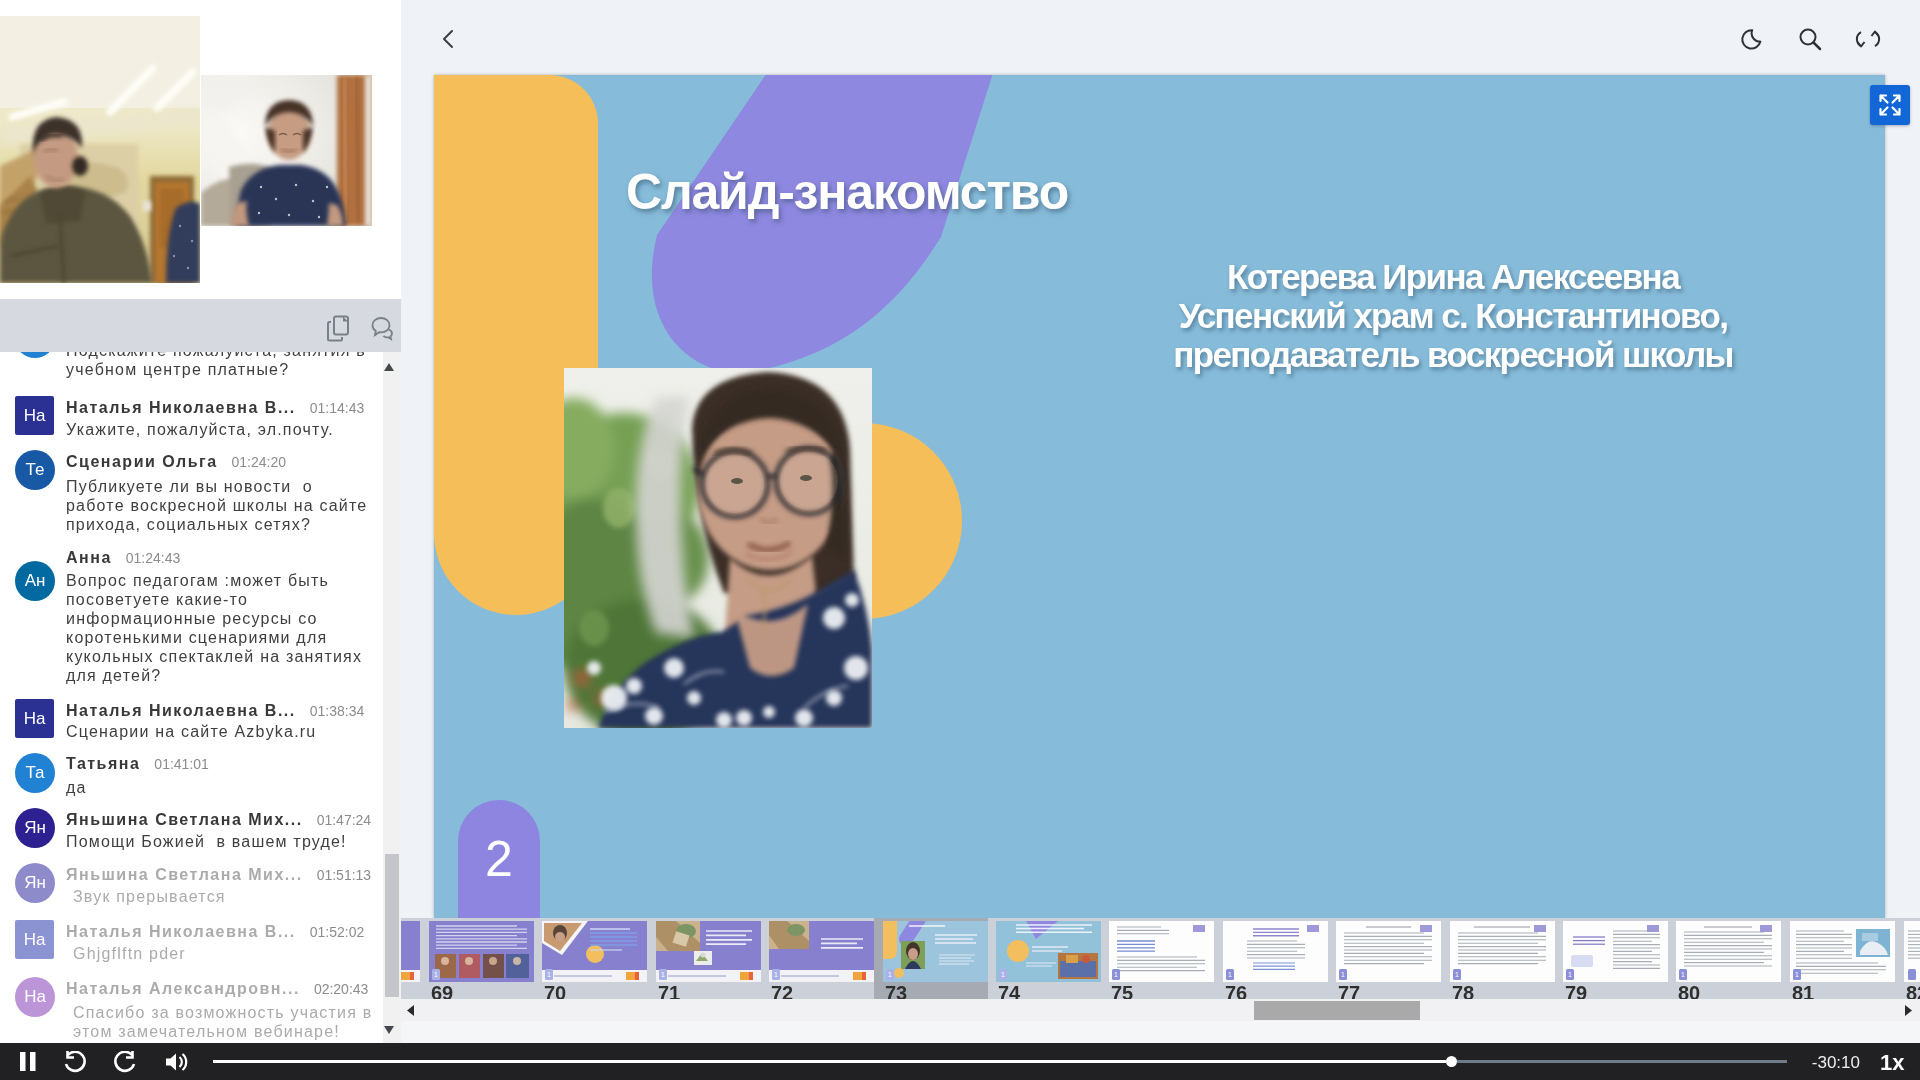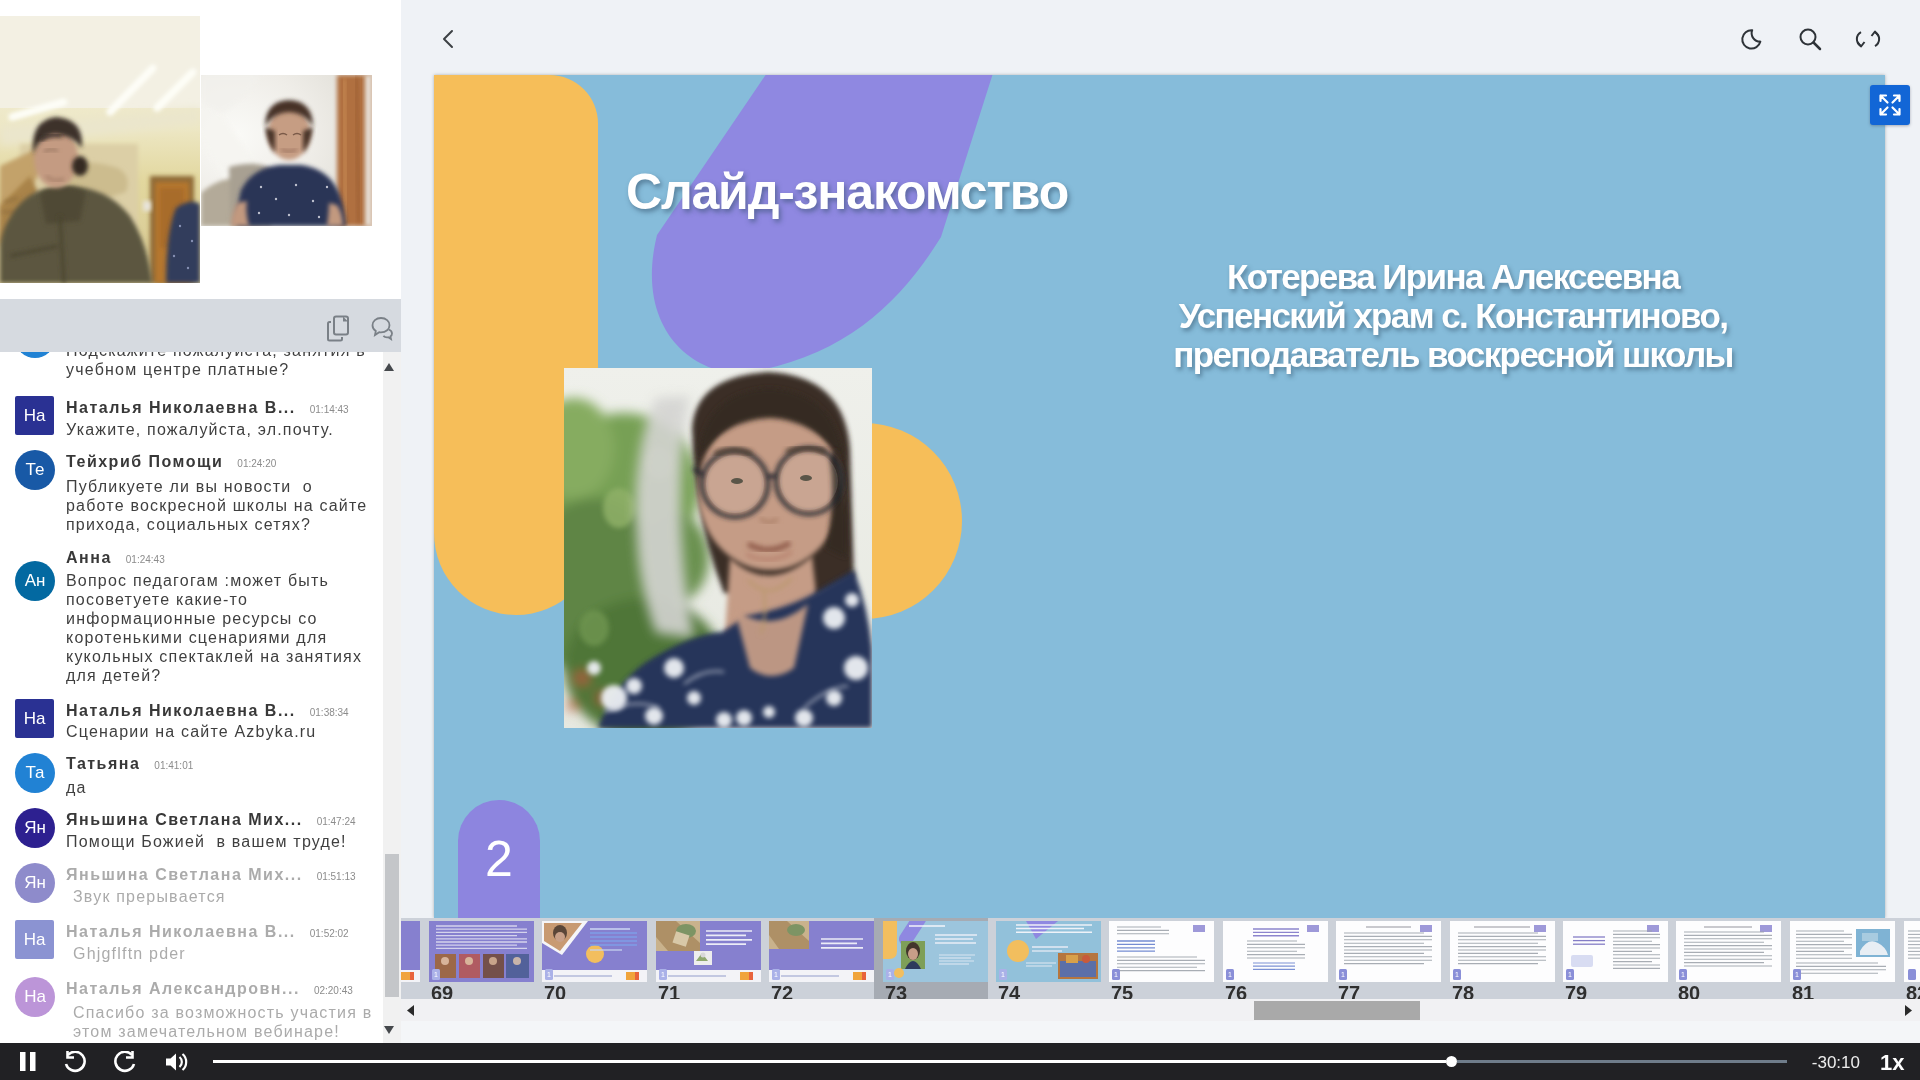--- a/index.html
+++ b/index.html
@@ -12,21 +12,21 @@
   #leftcol { left:0; top:0; width:401px; height:1043px; background:#fff; }
   #graybar { left:0; top:299px; width:401px; height:53px; background:#D6DAE0; }
   #chat { left:0; top:352px; width:401px; height:691px; background:#fff; overflow:hidden; }
   .msg { position:absolute; left:0; width:384px; }
   .av { position:absolute; left:15px; width:39px; height:39px; color:#fff;
         font-size:17px; display:flex; align-items:center; justify-content:center; }
   .av.sq { border-radius:2px; }
   .av.ci { border-radius:50%; width:40px; height:40px; }
   .mhead { position:absolute; left:66px; display:flex; align-items:baseline; white-space:nowrap; }
   .mname { font-weight:bold; font-size:16px; color:#383838; letter-spacing:1.5px; }
-  .mtime { font-size:10px; color:#8C8C8C; margin-left:14px; }
+  .mtime { font-size:14px; color:#8C8C8C; margin-left:14px; }
   .mbody { position:absolute; left:66px; width:330px; font-size:16px; line-height:19.1px;
            color:#3F3F3F; letter-spacing:1.2px; }
   .bold { font-weight:normal; }
   .gray .mname { color:#ABABAB; }
   .gray .mbody { color:#ABABAB;margin-left:7px; }
   #chatscroll { left:383px; top:352px; width:18px; height:691px; background:#F1F1F1; }
   #chatthumb { left:385px; top:854px; width:14px; height:143px; background:#C4C6C9; }
 
   
   #main { left:401px; top:0; width:1519px; height:1043px; background:#EFF2F6; }
@@ -189,21 +189,21 @@
       <div class="av sq" style="top:0;background:#2A3193">На</div>
       <div class="mhead" style="top:3px">
           <span class="mname">Наталья Николаевна В...</span>
           <span class="mtime">01:14:43</span>
         </div>
       <div class="mbody bold" style="top:24px">Укажите, пожалуйста, эл.почту.</div>
     </div>
     <div class="msg" style="top:98px">
       <div class="av ci" style="top:0;background:#1859A6">Те</div>
       <div class="mhead" style="top:3px">
-          <span class="mname">Тейхриб Помощи</span>
+          <span class="mname">Сценарии Ольга</span>
           <span class="mtime">01:24:20</span>
         </div>
       <div class="mbody" style="top:27px">Публикуете ли вы новости&nbsp; о<br>работе воскресной школы на сайте<br>прихода, социальных сетях?</div>
     </div>
     <div class="msg" style="top:193px">
       <div class="av ci" style="top:16px;background:#0369a1">Ан</div>
       <div class="mhead" style="top:4px">
           <span class="mname">Анна</span>
           <span class="mtime">01:24:43</span>
         </div>

